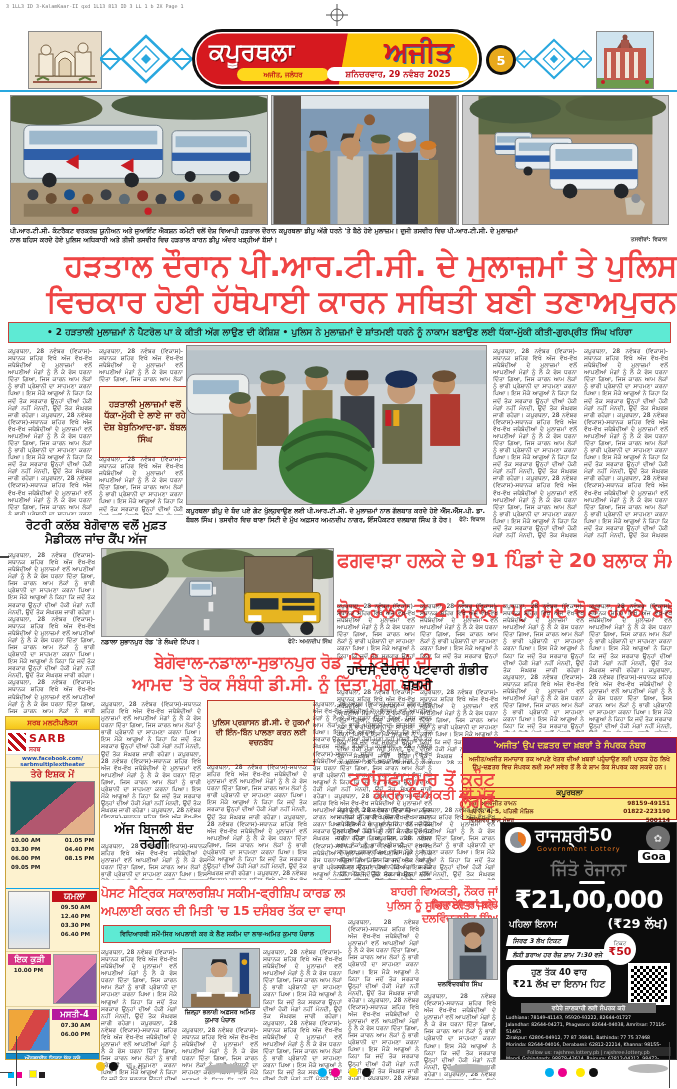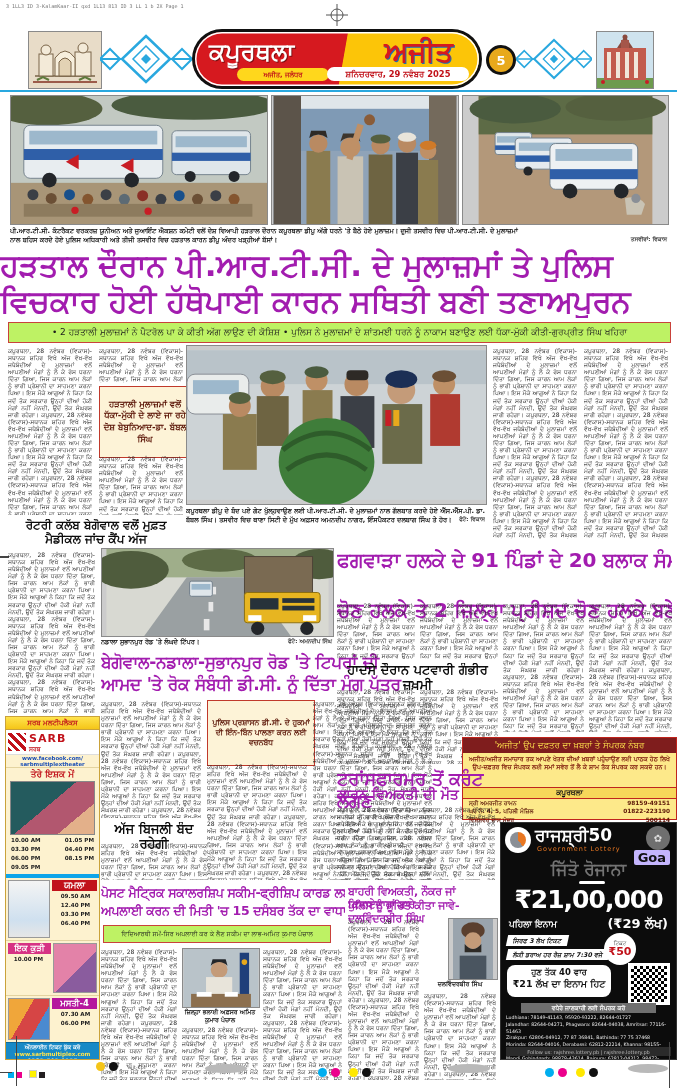--- a/index.html
+++ b/index.html
@@ -2,34 +2,34 @@
 <html><head>
 <meta charset="utf-8">
 <style>
   html,body{margin:0;padding:0;background:#e9e9e9;}
   .page{position:relative;width:677px;height:1089px;background:#fff;margin:0 auto;
         font-family:"DejaVu Sans",sans-serif;overflow:hidden;color:#1a1a1a;}
   .abs{position:absolute;}
   .bc{font-size:6px;line-height:1.18;text-align:justify;color:#222;overflow:hidden;word-break:break-word;}
   .cap{font-size:6.6px;font-weight:bold;line-height:1.3;color:#111;text-align:justify;overflow:hidden;}
   .credit{font-size:5.6px;font-weight:bold;color:#333;white-space:nowrap;}
-  .hl{font-weight:800;color:#a21caf;text-align:left;white-space:nowrap;overflow:hidden;letter-spacing:-.3px;}
+  .hl{font-weight:800;color:#ef4444;text-align:right;white-space:nowrap;overflow:hidden;letter-spacing:-.3px;}
   .photo{border:1px solid #8a8a8a;background:#ccc;overflow:hidden;}
   .photo svg{display:block;width:100%;height:100%;}
-  .kicker{background:#bef264;border:1.2px solid #c9423b;color:#1c1c1c;font-size:9px;font-weight:normal;
+  .kicker{background:#5eead4;border:1.2px solid #c9423b;color:#1c1c1c;font-size:9px;font-weight:bold;
           display:flex;align-items:center;justify-content:center;white-space:nowrap;overflow:hidden;}
   .pullq{background:#fdf3d7;border:1.5px solid #c0392b;color:#5a1406;font-weight:bold;font-size:8.6px;
          text-align:center;display:flex;align-items:center;justify-content:center;padding:3px;line-height:1.35;}
   .subhd{font-weight:800;color:#0b0b0b;text-align:center;line-height:1.15;overflow:hidden;}
   .oval{background:#b9b9b9;border-radius:50%;}
   .dot{display:inline-block;width:9px;height:9px;border-radius:50%;margin-right:4px;}
   .sq{display:inline-block;width:6px;height:6px;margin-right:2px;}
   .tiny{font-size:5px;color:#555;}
   .notice{border:1.4px solid #c0241d;background:#fde98a;}
-  .notice .nhead{background:#7f1d1d;color:#ffe34d;font-size:8.6px;font-weight:normal;text-align:center;
+  .notice .nhead{background:#701a75;color:#ffe34d;font-size:8.6px;font-weight:bold;text-align:center;
                  display:flex;align-items:center;justify-content:center;height:15px;white-space:nowrap;overflow:hidden;}
   .notice .nbody{color:#7a1408;font-size:6.2px;font-weight:bold;text-align:center;line-height:1.35;padding:2px 6px;overflow:hidden;}
   .notice .ncity{background:#f7d75a;color:#111;font-weight:800;font-size:7.5px;text-align:center;border-top:1px solid #c0241d;border-bottom:1px solid #c0241d;}
   .nrow{display:flex;justify-content:space-between;font-size:5.8px;font-weight:bold;color:#5a1406;padding:0 6px;line-height:1.45;}
   .lottery{background:#0c0c0c;color:#fff;overflow:hidden;}
   .chip{background:#fff;color:#111;font-weight:800;transform:skewX(-12deg);font-size:6.4px;
         display:flex;align-items:center;padding:0 6px;white-space:nowrap;overflow:hidden;}
   .cine{font-size:5px;overflow:hidden;}
   .cine .mvlabel{color:#fff;font-weight:800;text-align:center;}
   .times{font-size:5.6px;font-weight:bold;color:#222;line-height:1.6;}
@@ -358,21 +358,21 @@
   <div class="abs cap" style="left:424px;top:980px;width:72px;text-align:center;font-size:6.2px;">ਦਲਵਿੰਦਰਬੀਰ ਸਿੰਘ</div>
   <div class="abs bc" style="left:424px;top:992px;width:72px;height:88px;">ਕਪੂਰਥਲਾ, 28 ਨਵੰਬਰ (ਵਿਕਾਸ)-ਸਥਾਨਕ ਸ਼ਹਿਰ ਵਿਖੇ ਅੱਜ ਵੱਖ-ਵੱਖ ਜਥੇਬੰਦੀਆਂ ਦੇ ਮੁਲਾਜ਼ਮਾਂ ਵਲੋਂ ਆਪਣੀਆਂ ਮੰਗਾਂ ਨੂੰ ਲੈ ਕੇ ਰੋਸ ਧਰਨਾ ਦਿੱਤਾ ਗਿਆ, ਜਿਸ ਕਾਰਨ ਆਮ ਲੋਕਾਂ ਨੂੰ ਭਾਰੀ ਪ੍ਰੇਸ਼ਾਨੀ ਦਾ ਸਾਹਮਣਾ ਕਰਨਾ ਪਿਆ। ਇਸ ਮੌਕੇ ਆਗੂਆਂ ਨੇ ਕਿਹਾ ਕਿ ਜਦੋਂ ਤੱਕ ਸਰਕਾਰ ਉਨ੍ਹਾਂ ਦੀਆਂ ਹੱਕੀ ਮੰਗਾਂ ਨਹੀਂ ਮੰਨਦੀ, ਉਦੋਂ ਤੱਕ ਸੰਘਰਸ਼ ਜਾਰੀ ਰਹੇਗਾ। ਕਪੂਰਥਲਾ, 28 ਨਵੰਬਰ (ਵਿਕਾਸ)-ਸਥਾਨਕ ਸ਼ਹਿਰ ਵਿਖੇ ਅੱਜ ਵੱਖ-ਵੱਖ ਜਥੇਬੰਦੀਆਂ ਦੇ ਮੁਲਾਜ਼ਮਾਂ ਵਲੋਂ ਆਪਣੀਆਂ ਮੰਗਾਂ ਨੂੰ ਲੈ ਕੇ ਰੋਸ ਧਰਨਾ ਦਿੱਤਾ ਗਿਆ, ਜਿਸ ਕਾਰਨ ਆਮ ਲੋਕਾਂ ਨੂੰ ਭਾਰੀ ਪ੍ਰੇਸ਼ਾਨੀ ਦਾ ਸਾਹਮਣਾ ਕਰਨਾ ਪਿਆ। ਇਸ ਮੌਕੇ ਆਗੂਆਂ ਨੇ ਕਿਹਾ ਕਿ ਜਦੋਂ ਤੱਕ ਸਰਕਾਰ ਉਨ੍ਹਾਂ ਦੀਆਂ ਹੱਕੀ ਮੰਗਾਂ ਨਹੀਂ ਮੰਨਦੀ, ਉਦੋਂ ਤੱਕ ਸੰਘਰਸ਼ ਜਾਰੀ ਰਹੇਗਾ। ਕਪੂਰਥਲਾ, 28 ਨਵੰਬਰ (ਵਿਕਾਸ)-ਸਥਾਨਕ ਸ਼ਹਿਰ ਵਿਖੇ ਅੱਜ ਵੱਖ-ਵੱਖ ਜਥੇਬੰਦੀਆਂ ਦੇ ਮੁਲਾਜ਼ਮਾਂ ਵਲੋਂ ਆਪਣੀਆਂ ਮੰਗਾਂ ਨੂੰ ਲੈ ਕੇ ਰੋਸ ਧਰਨਾ ਦਿੱਤਾ ਗਿਆ, ਜਿਸ ਕਾਰਨ ਆਮ ਲੋਕਾਂ ਨੂੰ ਭਾਰੀ ਪ੍ਰੇਸ਼ਾਨੀ ਦਾ ਸਾਹਮਣਾ ਕਰਨਾ ਪਿਆ। ਇਸ ਮੌਕੇ ਆਗੂਆਂ ਨੇ ਕਿਹਾ ਕਿ ਜਦੋਂ ਤੱਕ ਸਰਕਾਰ ਉਨ੍ਹਾਂ ਦੀਆਂ ਹੱਕੀ ਮੰਗਾਂ ਨਹੀਂ ਮੰਨਦੀ, ਉਦੋਂ ਤੱਕ ਸੰਘਰਸ਼ ਜਾਰੀ ਰਹੇਗਾ।</div>
 
   <div class="abs lottery" style="left:500px;top:822px;width:175px;height:236px;border:1px solid #333;">
     <div class="abs" style="left:4px;top:4px;width:26px;height:26px;border-radius:50%;background:#fff;">
       <div class="abs" style="left:5px;top:5px;width:16px;height:16px;border-radius:50%;background:conic-gradient(#e87722 0 40%,#8a8f96 40% 100%);"></div>
     </div>
     <div class="abs" style="left:34px;top:2px;font-size:17px;font-weight:800;color:#fff;">ਰਾਜਸ਼੍ਰੀ50</div>
     <div class="abs" style="left:36px;top:22px;font-size:6.5px;color:#e87722;letter-spacing:1px;">Government Lottery</div>
     <div class="abs" style="right:6px;top:3px;width:24px;height:24px;border-radius:50%;background:#6f6f6f;display:flex;align-items:center;justify-content:center;color:#ddd;font-size:10px;">✿</div>
-    <div class="abs" style="right:6px;top:27px;background:#c4b5fd;color:#111;font-weight:800;font-size:13px;padding:0 4px;border-radius:2px;">Goa</div>
+    <div class="abs" style="right:6px;top:27px;background:#ffffff;color:#111;font-weight:800;font-size:11px;padding:0 4px;border-radius:2px;">Goa</div>
     <div class="abs" style="left:0;top:36px;width:100%;text-align:center;font-size:17px;font-weight:800;color:#737373;">ਜਿੱਤੋ ਰੋਜਾਨਾ</div>
     <div class="abs" style="left:78px;top:58px;width:26px;height:3px;background:#fff;border-radius:2px;"></div>
     <div class="abs" style="left:0;top:62px;width:100%;text-align:center;font-size:25px;font-weight:800;color:#fff;letter-spacing:-1px;">₹21,00,000</div>
     <div class="abs" style="left:8px;top:96px;font-size:9px;font-weight:bold;color:#fff;">ਪਹਿਲਾ ਇਨਾਮ</div>
     <div class="abs" style="right:8px;top:93px;font-size:13px;font-weight:800;color:#fff;">(₹29 ਲੱਖ)</div>
     <div class="abs chip" style="left:6px;top:112px;height:11px;">ਸਿਰਫ 3 ਲੱਖ ਟਿਕਟ</div>
     <div class="abs chip" style="left:6px;top:126px;height:11px;">ਲੱਕੀ ਡਰਾਅ ਹਰ ਰੋਜ਼ ਸ਼ਾਮ 7:30 ਵਜੇ</div>
     <div class="abs" style="right:40px;top:110px;width:32px;height:32px;border-radius:50%;background:#fff;color:#c1121a;display:flex;flex-direction:column;align-items:center;justify-content:center;line-height:1;">
       <span style="font-size:5.5px;color:#333;">ਟਿਕਟ</span>
       <span style="font-size:11px;font-weight:800;">₹50</span>
@@ -408,21 +408,21 @@
     <div style="margin:1px 4px;height:52px;background:linear-gradient(140deg,#245b5e 0 45%,#b2576f 45% 75%,#e3b08a 75%);border:1px solid #888;"></div>
     <div class="times" style="display:flex;flex-wrap:wrap;padding:0 5px;justify-content:space-between;">
       <span>10.00 AM</span>
         <span>01.05 PM</span>
       <span>03.30 PM</span>
         <span>04.40 PM</span>
       <span>06.00 PM</span>
         <span>08.15 PM</span>
       <span>09.05 PM</span>
     </div>
-    <div style="display:flex;margin-top:2px;border-top:4px solid #0ea5e9;">
+    <div style="display:flex;margin-top:16px;border-top:1px solid #0ea5e9;">
       <div style="width:40px;height:56px;background:linear-gradient(#f4f4f4,#cfe0ef 70%,#e6e6e6);border:1px solid #999;margin:2px;"></div>
       <div style="flex:1;">
         <div class="mvlabel" style="background:#c1121a;font-size:9px;margin:2px 2px 1px 0;">ਯਮਲਾ</div>
         <div class="times" style="text-align:center;">
           <div>09.50 AM</div>
           <div>12.40 PM</div>
           <div>03.30 PM</div>
           <div>06.40 PM</div>
         </div>
       </div>

